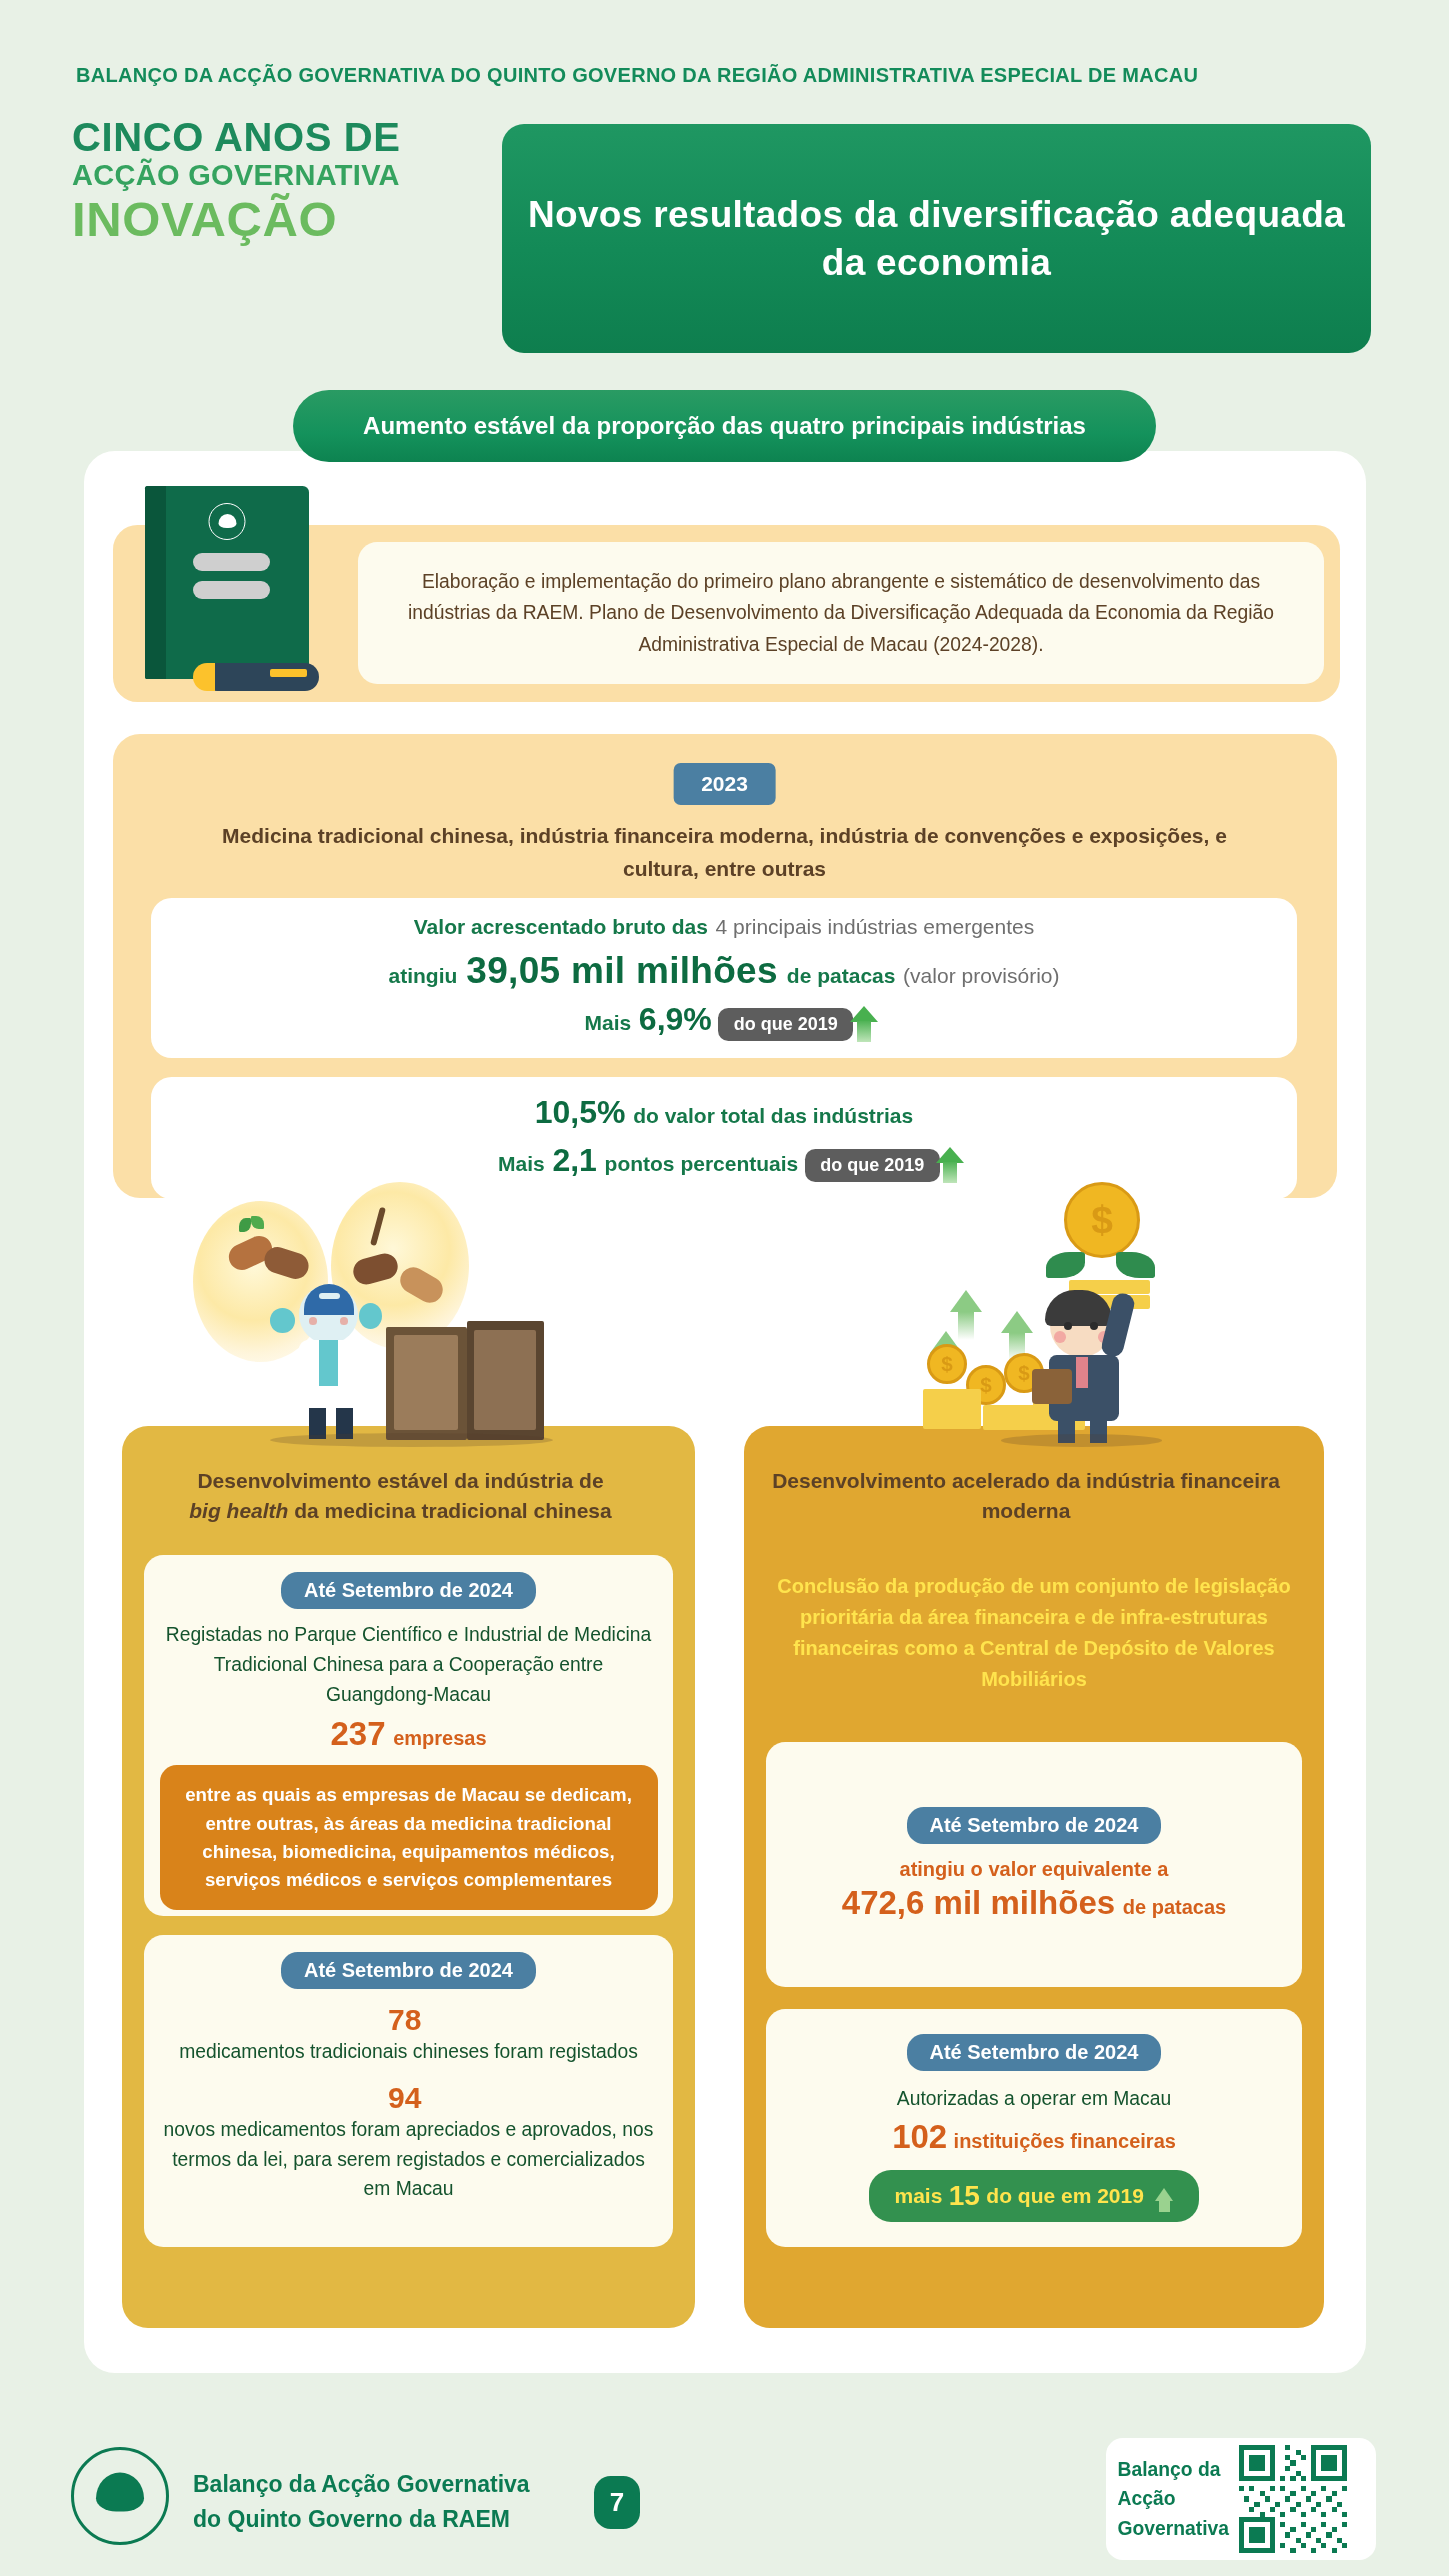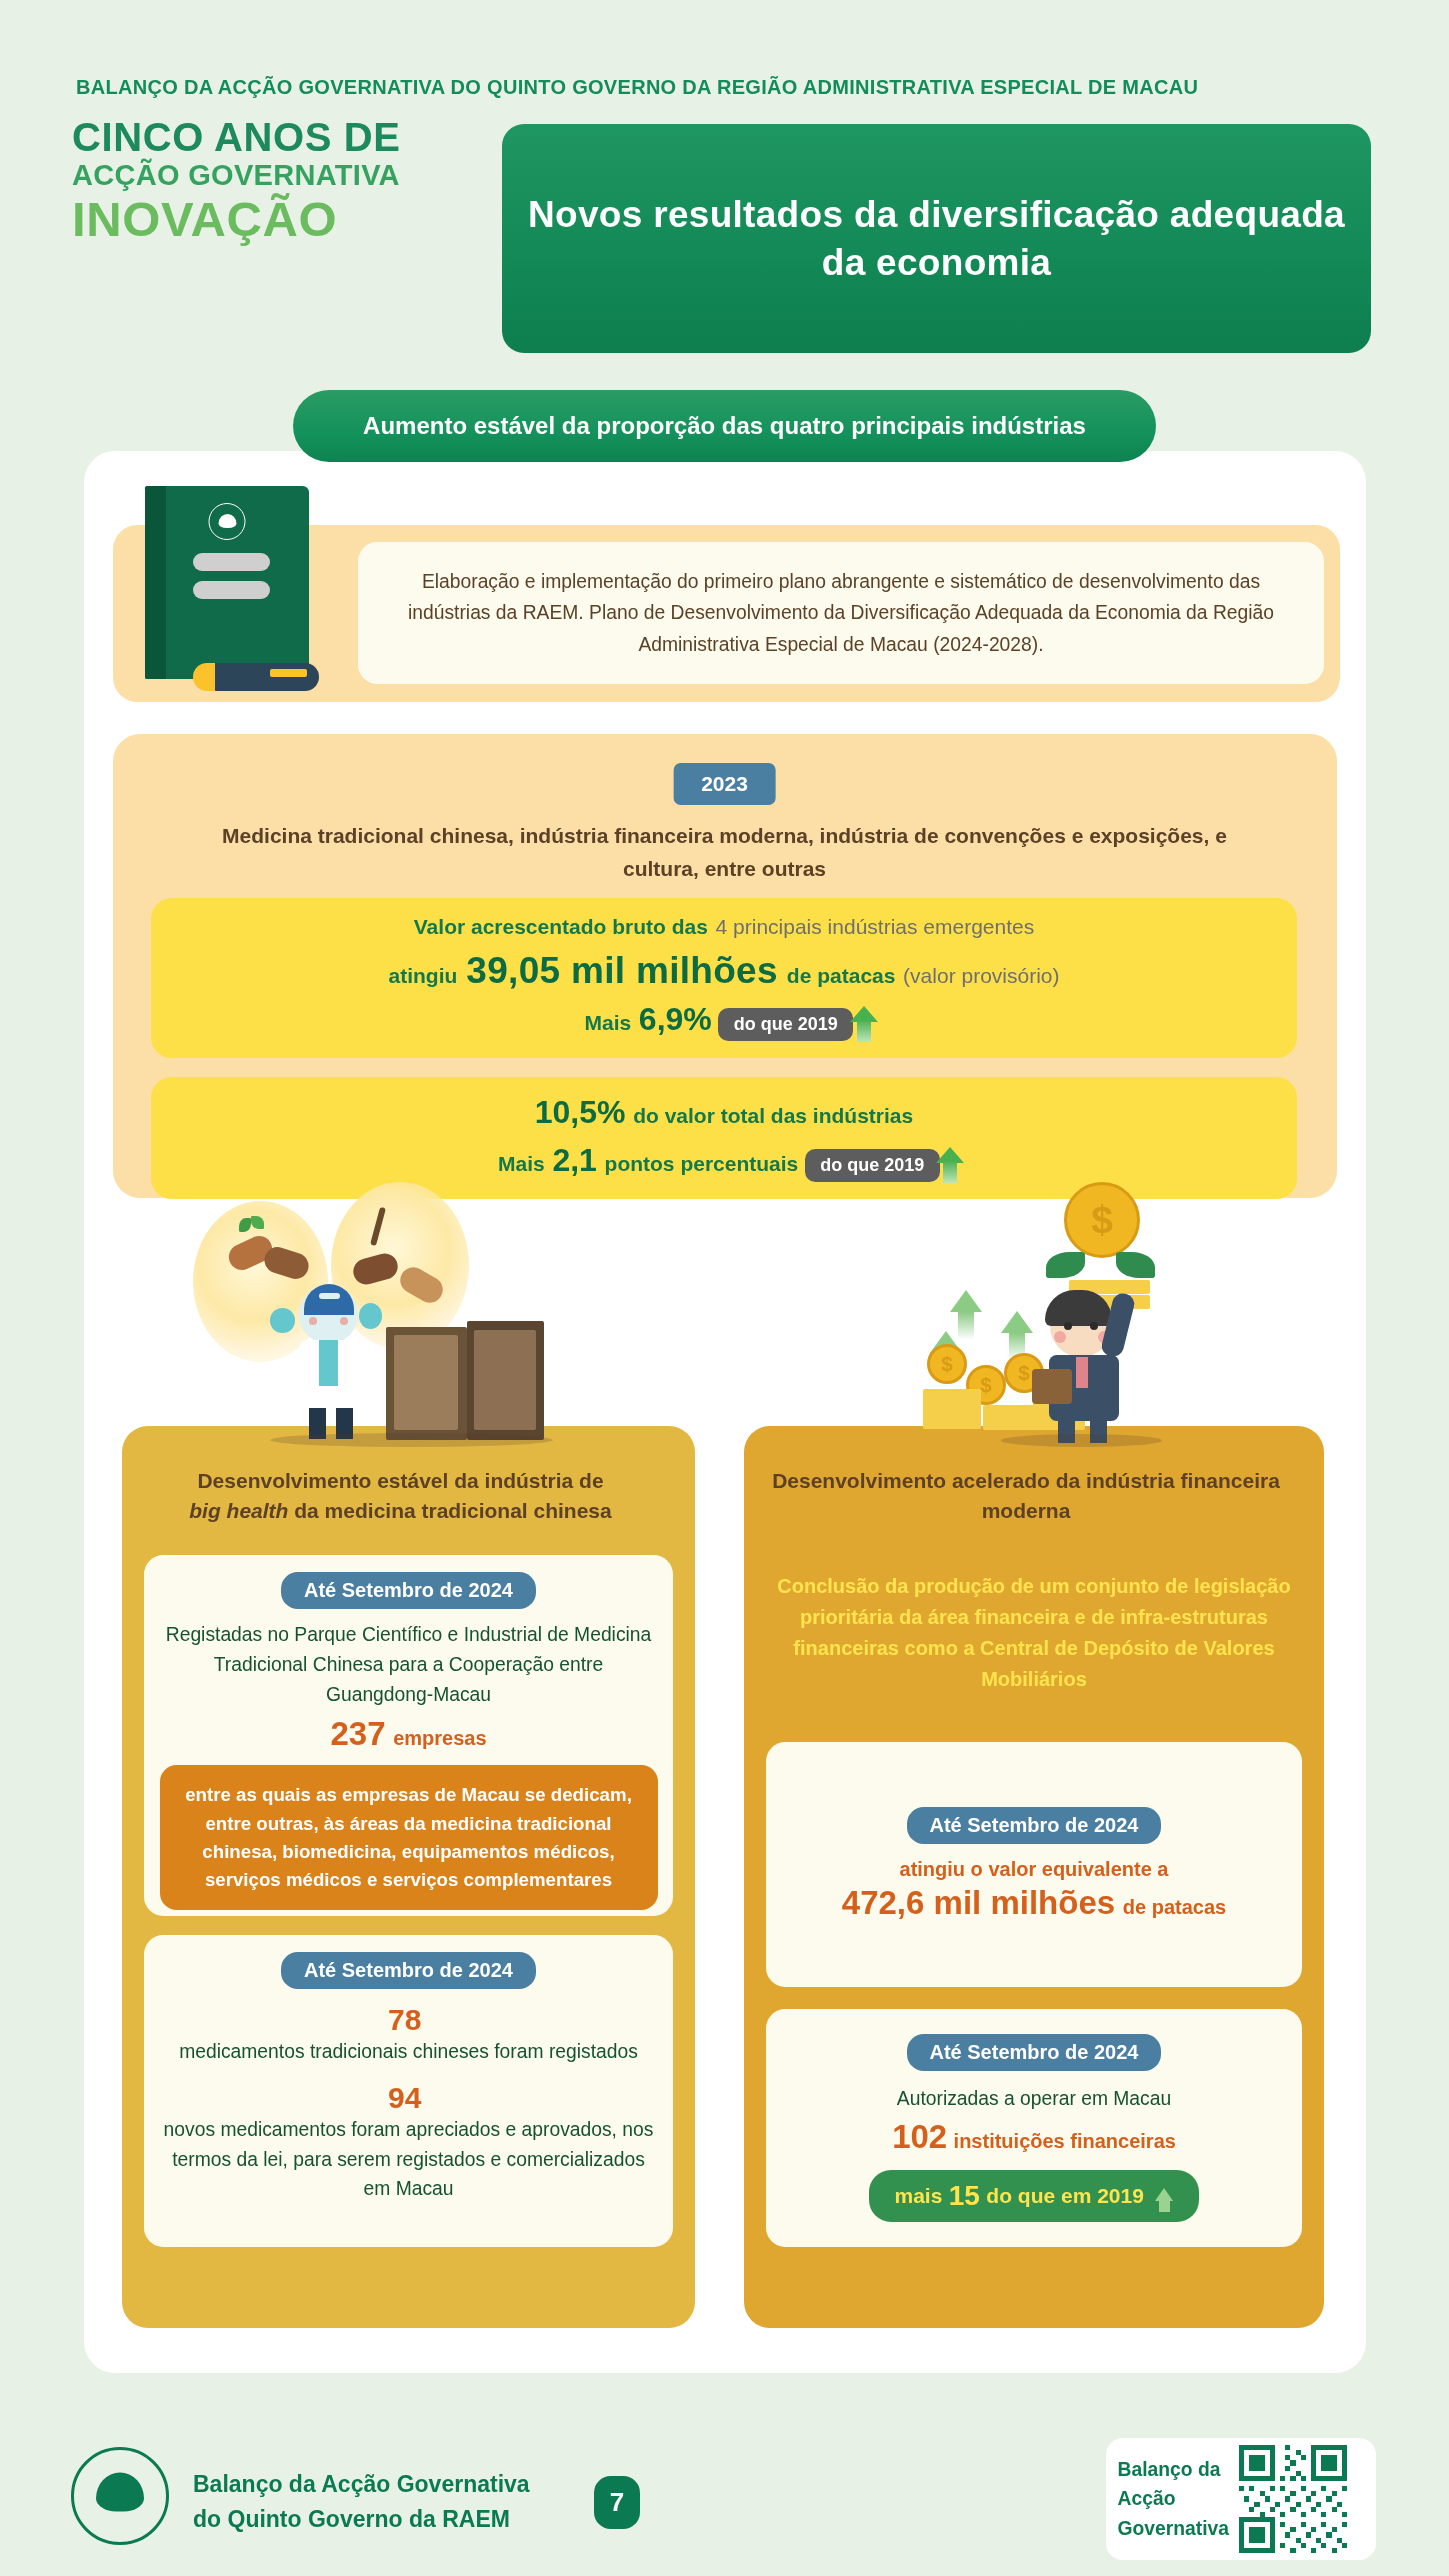--- a/index.html
+++ b/index.html
@@ -6,21 +6,21 @@
   html, body { width: 1449px; height: 2576px; }
   body {
     background: #e8f1e6;
     font-family: "Liberation Sans", sans-serif;
     position: relative;
     overflow: hidden;
   }
 
   
   .kicker {
-    position: absolute; left: 76px; top: 76px;
+    position: absolute; left: 76px; top: 64px;
     font-size: 20px; font-weight: 700; letter-spacing: 0.3px;
     color: #138b5a; white-space: nowrap;
   }
   .title-block { position: absolute; left: 72px; top: 117px; width: 425px; }
   .t1 { font-size: 40px; font-weight: 700; color: #1d8a5c; line-height: 1.0; letter-spacing: 0.6px;}
   .t2 { font-size: 29px; font-weight: 600; color: #35a35f; line-height: 1.28; letter-spacing: 0.3px;}
   .t3 { font-size: 49px; font-weight: 700; color: #4aab54; line-height: 1.0; letter-spacing: 0.6px; margin-top: 5.2px;}
   .t4 { font-size: 49px; font-weight: 700; color: #6bbb5f; line-height: 1.05; letter-spacing: 0.6px;}
 
   .hero-banner {
@@ -101,21 +101,21 @@
     position: absolute; left: 50%; top: 763px; transform: translateX(-50%);
     background: #4b7fa2; color: #fff; border-radius: 7px;
     padding: 9px 28px; font-size: 21px; font-weight: 700; z-index: 6;
   }
   .ind-list {
     position: absolute; left: 50%; top: 819px; transform: translateX(-50%);
     width: 1030px; text-align: center;
     color: #5c4126; font-size: 21px; font-weight: 700; line-height: 1.58;
   }
   .stat-box {
-    position: absolute; background: #fde047; border-radius: 20.6px;
+    position: absolute; background: #ffffff; border-radius: 20.6px;
     display: flex; flex-direction: column; align-items: center; justify-content: center;
   }
   .stat-box.one { left: 151px; top: 898px; width: 1146px; height: 160px; }
   .stat-box.two { left: 151px; top: 1077px; width: 1146px; height: 122px; }
 
   .line { display: flex; align-items: baseline; justify-content: center; flex-wrap: nowrap; white-space: nowrap; }
   .lbl-green { color: #15784a; font-size: 21px; font-weight: 600; }
   .lbl-grey  { color: #6f6f6f; font-size: 21px; font-weight: 500; }
   .big-green { color: #0d6b41; font-size: 37px; font-weight: 800; letter-spacing: 0.3px; }
   .mid-green { color: #15784a; font-size: 21px; font-weight: 600; }

